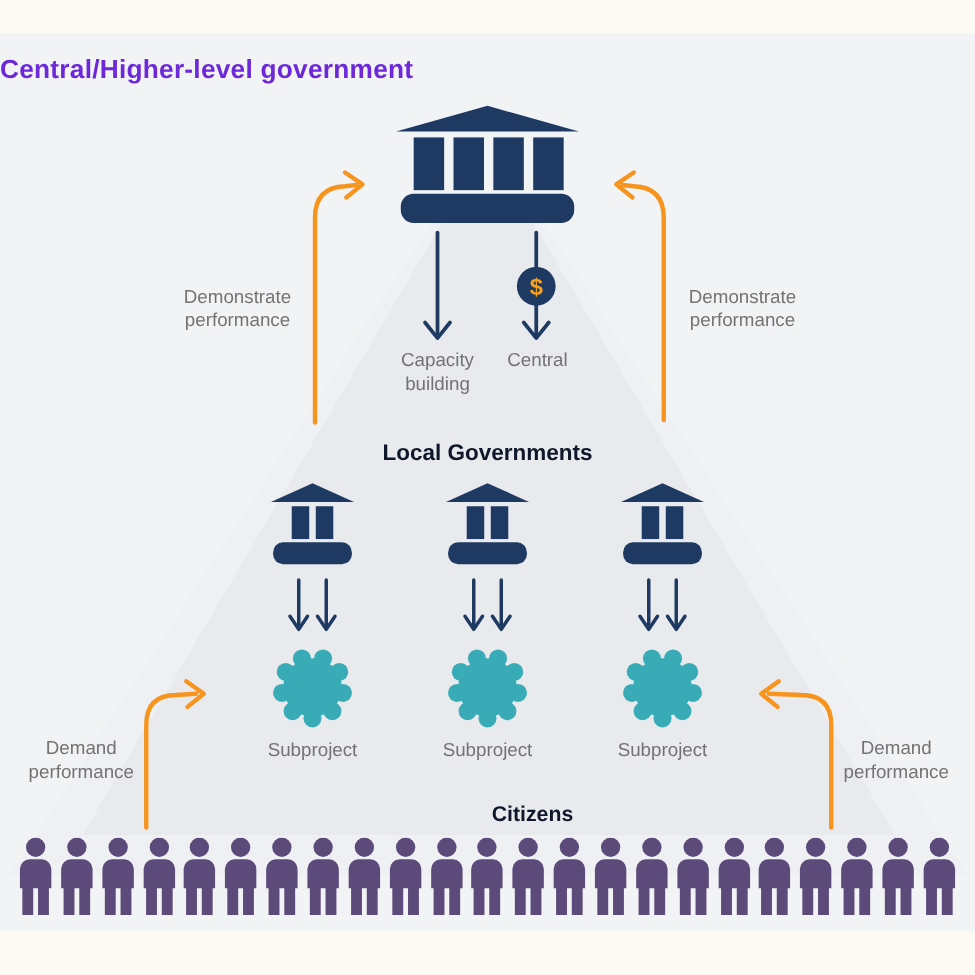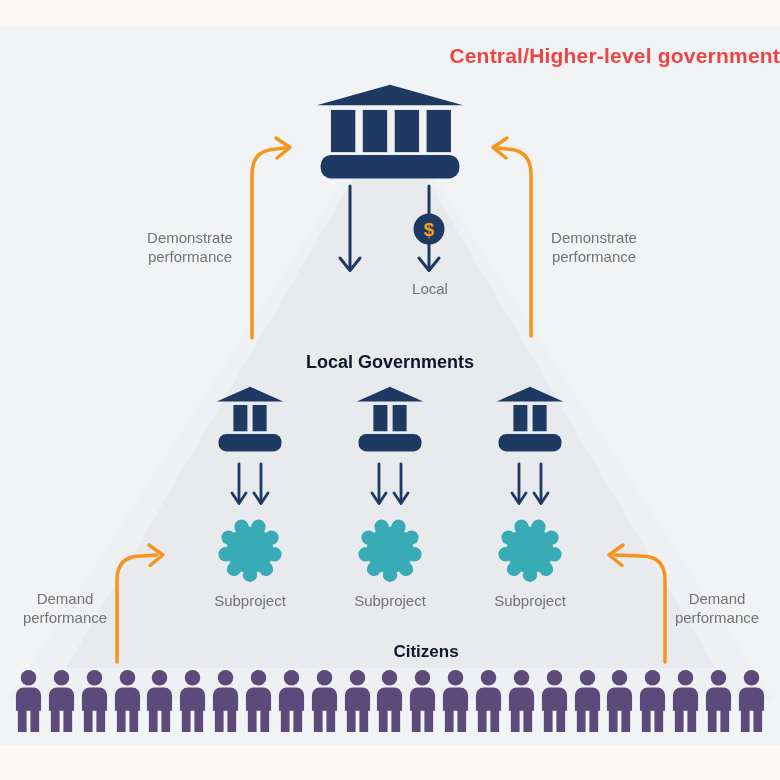--- a/index.html
+++ b/index.html
@@ -9,22 +9,22 @@
     font-family:"Liberation Sans",sans-serif;
   }
   .stage{position:relative;width:780px;height:780px;overflow:hidden;}
   .panel{position:absolute;left:0;top:27px;width:780px;height:718px;background:#f2f3f5;}
   svg.layer{position:absolute;left:0;top:0;}
   .label{
     position:absolute;color:#737373;text-align:center;
     font-size:15px;line-height:1.25;
   }
   .title{
-    position:absolute;left:0;top:44px;width:780px;text-align:right;
-    color:#ef4444;font-size:21px;font-weight:bold;letter-spacing:.2px;
+    position:absolute;left:0;top:44px;width:780px;text-align:left;
+    color:#6d28d9;font-size:21px;font-weight:bold;letter-spacing:.2px;
   }
   .heading{
     position:absolute;left:0;width:780px;text-align:center;
     color:#0f172a;font-size:18px;font-weight:bold;
   }
   .heading.local{top:352px;}
   .heading.citizens{top:642px;font-size:17px;padding-left:36px;}
   .citizens-row{
     position:absolute;left:14px;right:14px;top:668px;height:64px;
     display:flex;justify-content:space-between;align-items:flex-end;
@@ -150,21 +150,22 @@
       <use href="#gear" x="354" y="514" width="72" height="72"></use>
       <use href="#gear" x="494" y="514" width="72" height="72"></use>
     </g>
   </svg>
 
   <div class="title">Central/Higher-level government</div>
 
   <div class="label" style="left:130px;top:229px;width:120px;">Demonstrate performance</div>
   <div class="label" style="left:534px;top:229px;width:120px;">Demonstrate performance</div>
 
-  <div class="label" style="left:395px;top:280px;width:70px;">Local</div>
+  <div class="label" style="left:305px;top:280px;width:90px;">Capacity building</div>
+  <div class="label" style="left:395px;top:280px;width:70px;">Central</div>
 
   <div class="heading local">Local Governments</div>
 
   <div class="label" style="left:195px;top:592px;width:110px;">Subproject</div>
   <div class="label" style="left:335px;top:592px;width:110px;">Subproject</div>
   <div class="label" style="left:475px;top:592px;width:110px;">Subproject</div>
 
   <div class="label" style="left:10px;top:590px;width:110px;">Demand performance</div>
   <div class="label" style="left:662px;top:590px;width:110px;">Demand performance</div>
 

